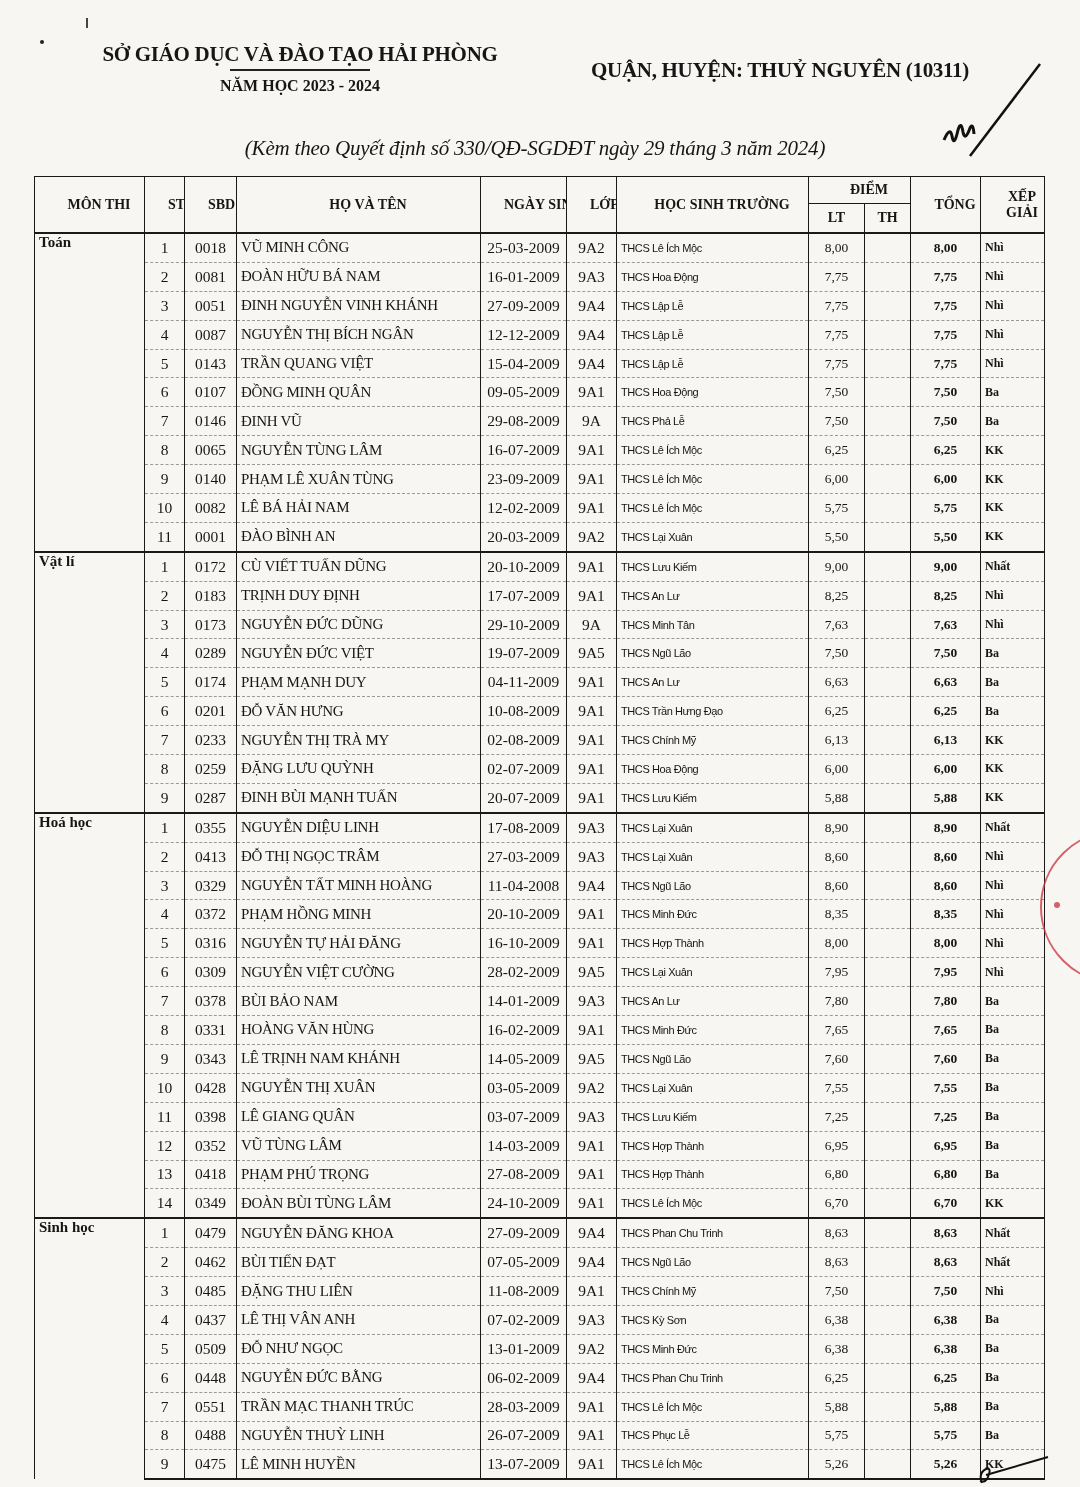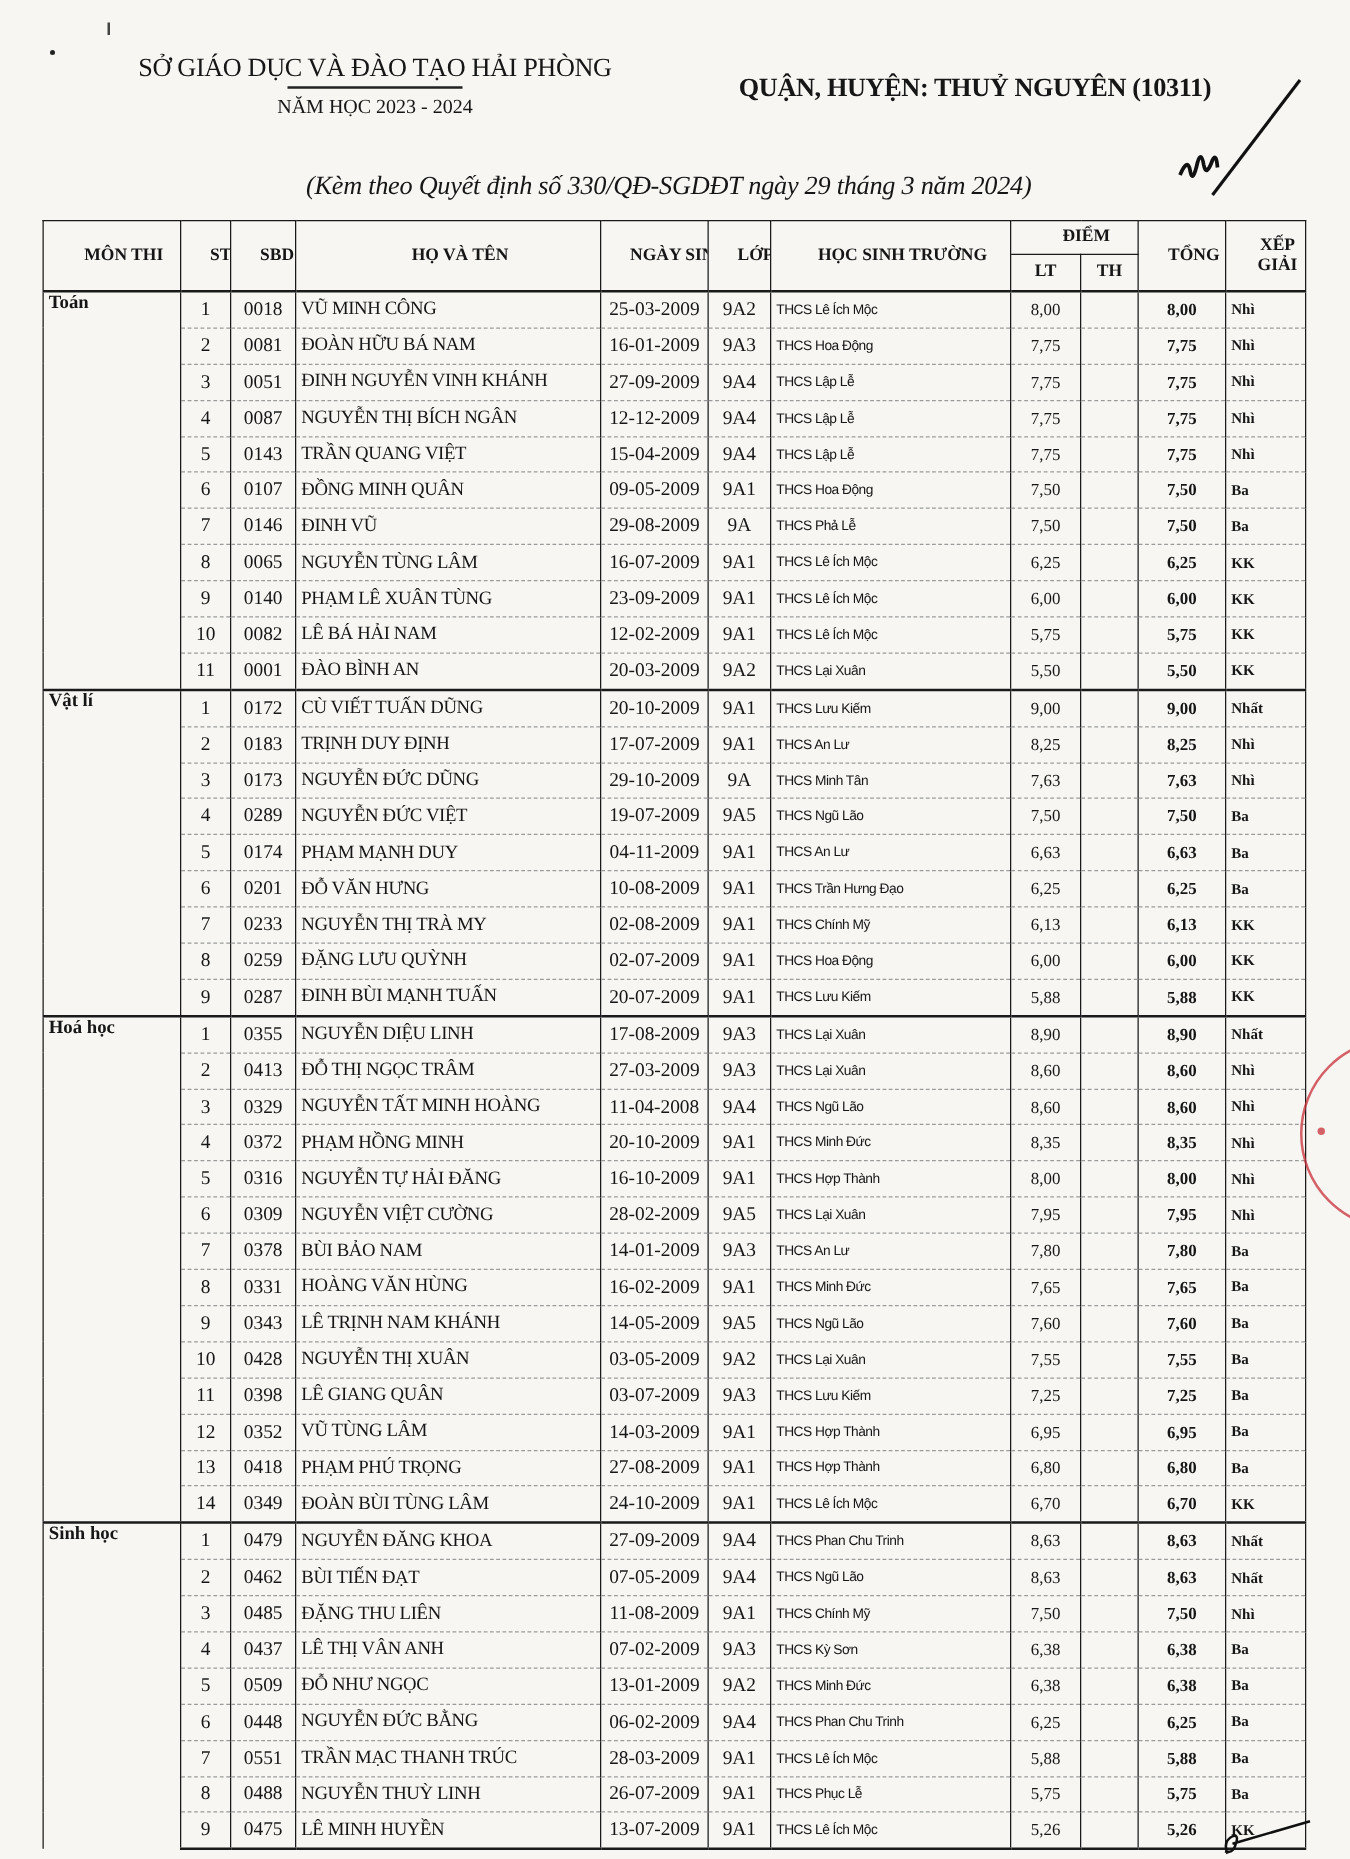--- a/index.html
+++ b/index.html
@@ -4,21 +4,21 @@
 <style>
   html, body { margin: 0; padding: 0; }
   body {
     width: 1080px; height: 1487px; overflow: hidden;
     background: #f7f6f2;
     font-family: "Liberation Serif", "DejaVu Serif", serif;
     color: #161616;
     position: relative;
   }
   .page { position: absolute; left: 0; top: 0; width: 1080px; height: 1487px; }
-  .hdr-left { position: absolute; left: 40px; top: 42px; width: 520px; text-align: center; font-weight: normal; }
+  .hdr-left { position: absolute; left: 40px; top: 42px; width: 520px; text-align: center; font-weight: bold; }
   .hdr-left .l1 { font-size: 21px; letter-spacing: -0.3px; }
   .hdr-left .rule { width: 140px; height: 2px; background: #222; margin: 2px auto 6px; }
   .hdr-left .l2 { font-size: 18px; letter-spacing: -0.3px; }
   .hdr-left .l3 { font-size: 16px; margin-top: 2px; }
   .hdr-right { position: absolute; left: 560px; top: 56px; width: 440px; text-align: center; font-weight: bold; }
   .hdr-right .r1 { font-size: 24px; }
   .hdr-right .r2 { font-size: 21px; margin-top: 2px; letter-spacing: -0.3px; }
   .subtitle { position: absolute; left: 0; top: 136px; width: 1070px; text-align: center; font-style: italic; font-size: 21px; letter-spacing: -0.2px; }
   .signature { position: absolute; left: 930px; top: 60px; width: 120px; height: 110px; }
   .mark-dot { position: absolute; left: 40px; top: 40px; width: 4px; height: 4px; background: #222; border-radius: 50%; }

